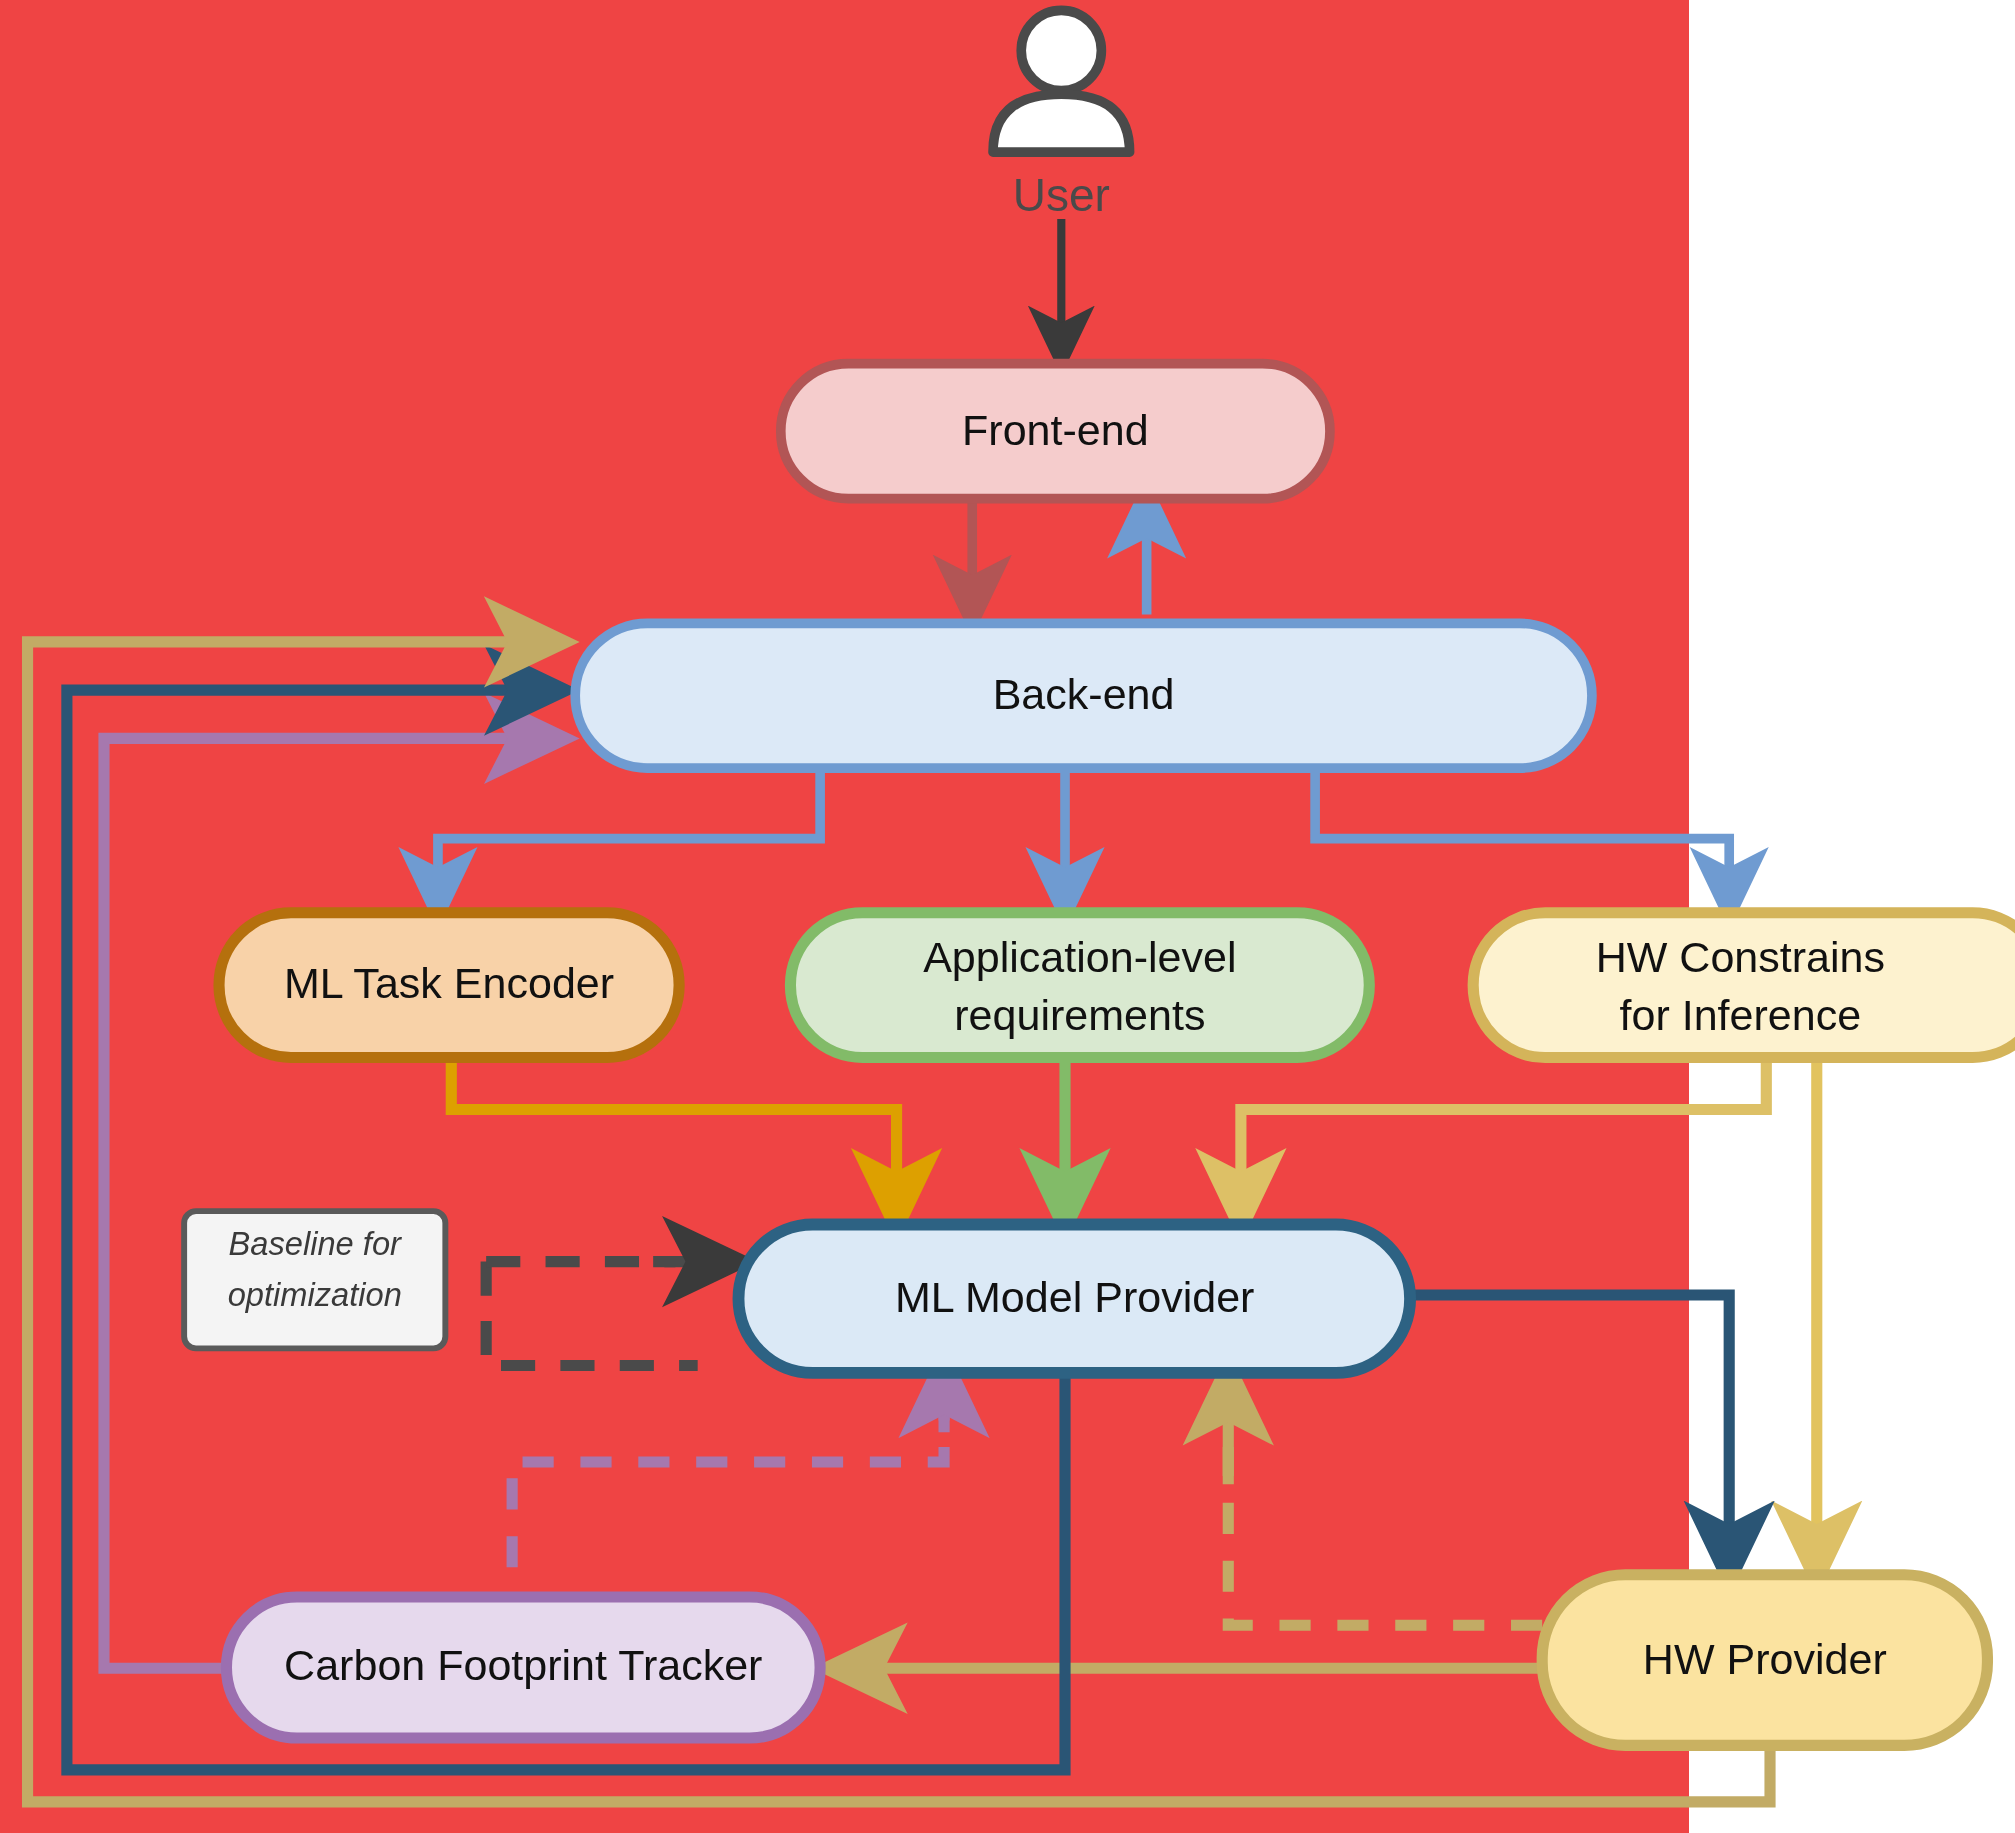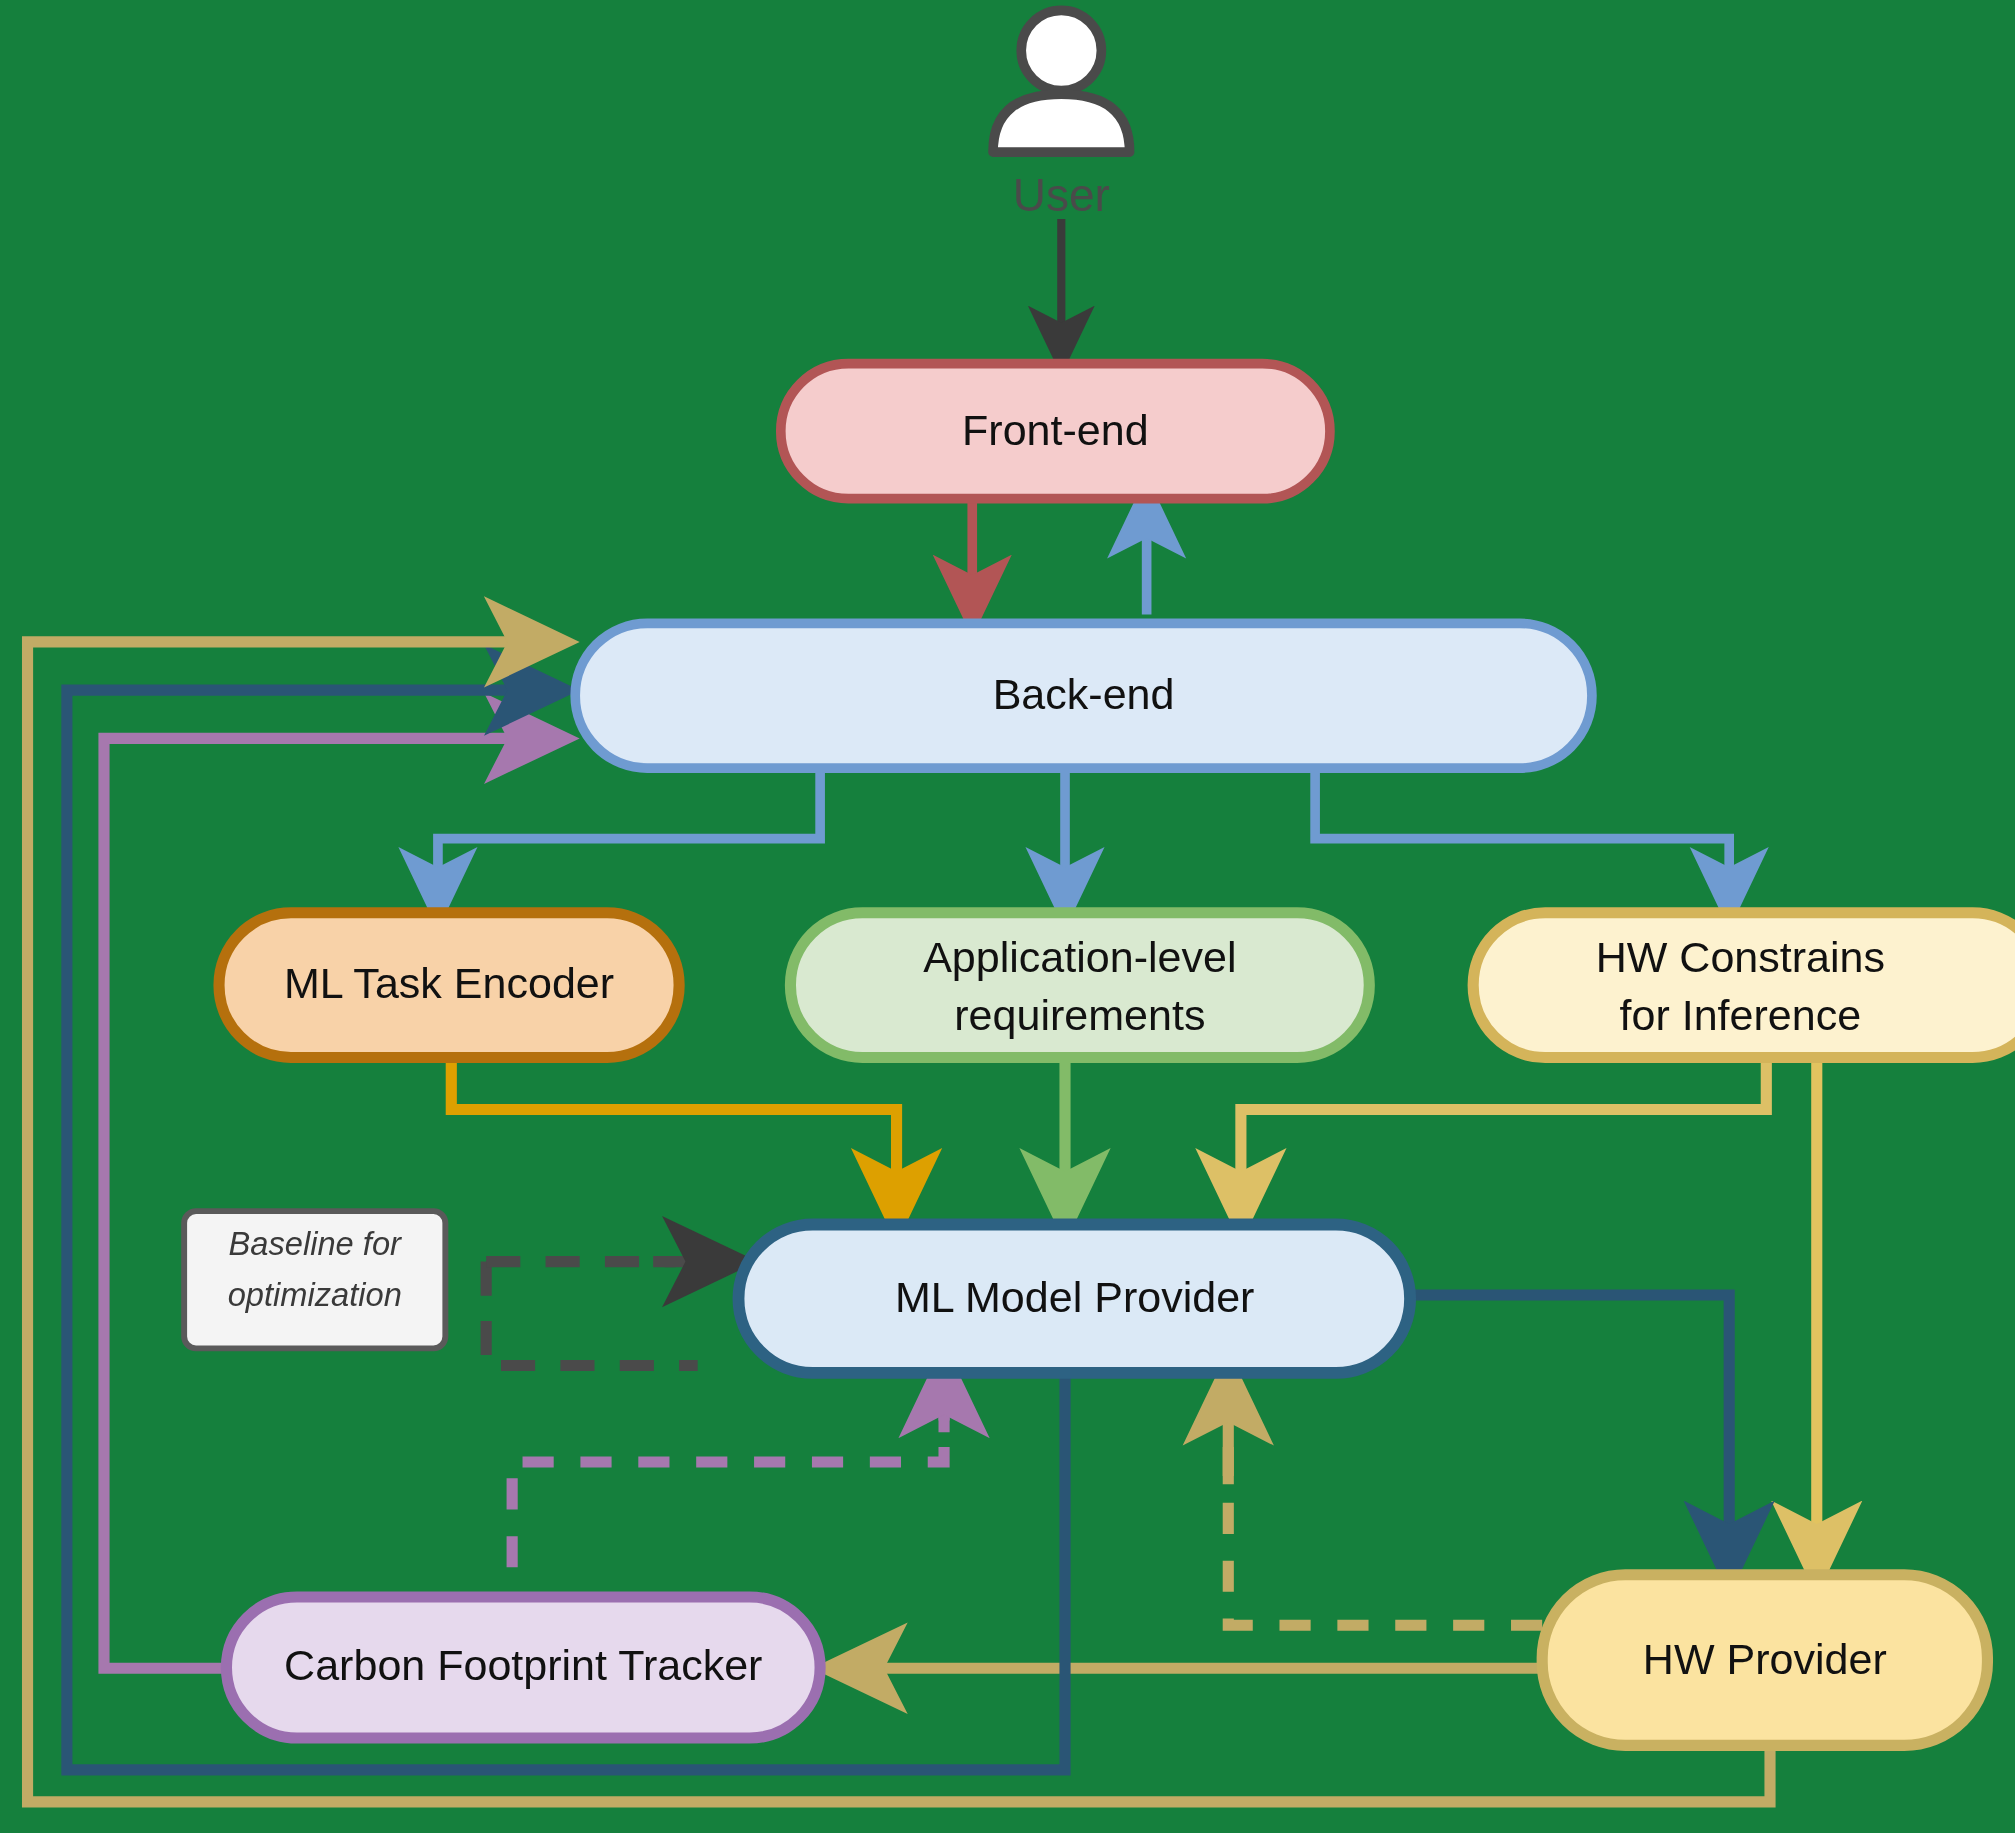--- a/index.html
+++ b/index.html
@@ -2,23 +2,23 @@
 <html style="font-size:12px"><head>
 <meta charset="utf-8">
 <style>
   html, body {
     margin: 0;
     padding: 0;
     background: #ffffff;
   }
   #diagram-root {
     position: relative;
-    width: 2015px;
+    width: 1689px;
     height: 1833px;
-    background: #15803d;
+    background: #ef4444;
     font-family: "Liberation Sans", sans-serif;
   }
   svg#diagram-svg {
     position: absolute;
     top: 0;
     left: 0;
     width: 2015px;
     height: 1833px;
   }
   .node-label {

